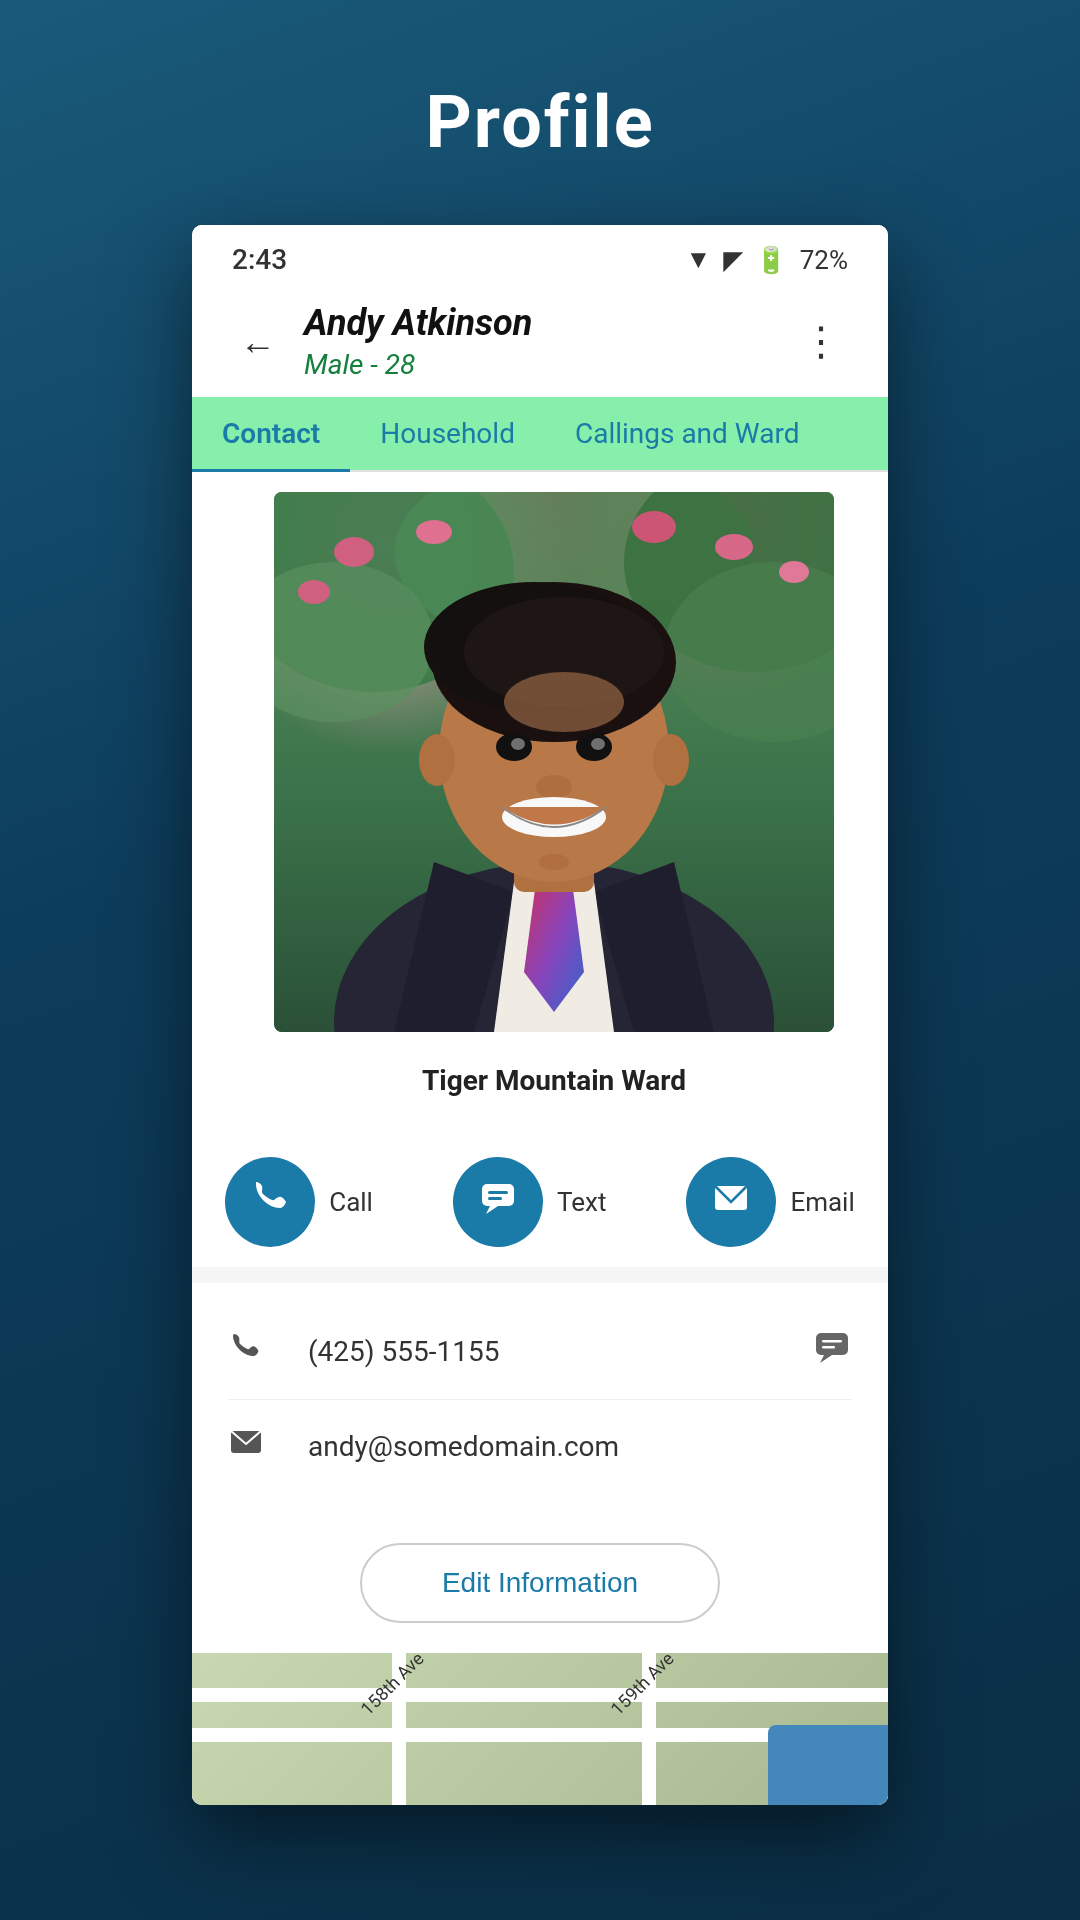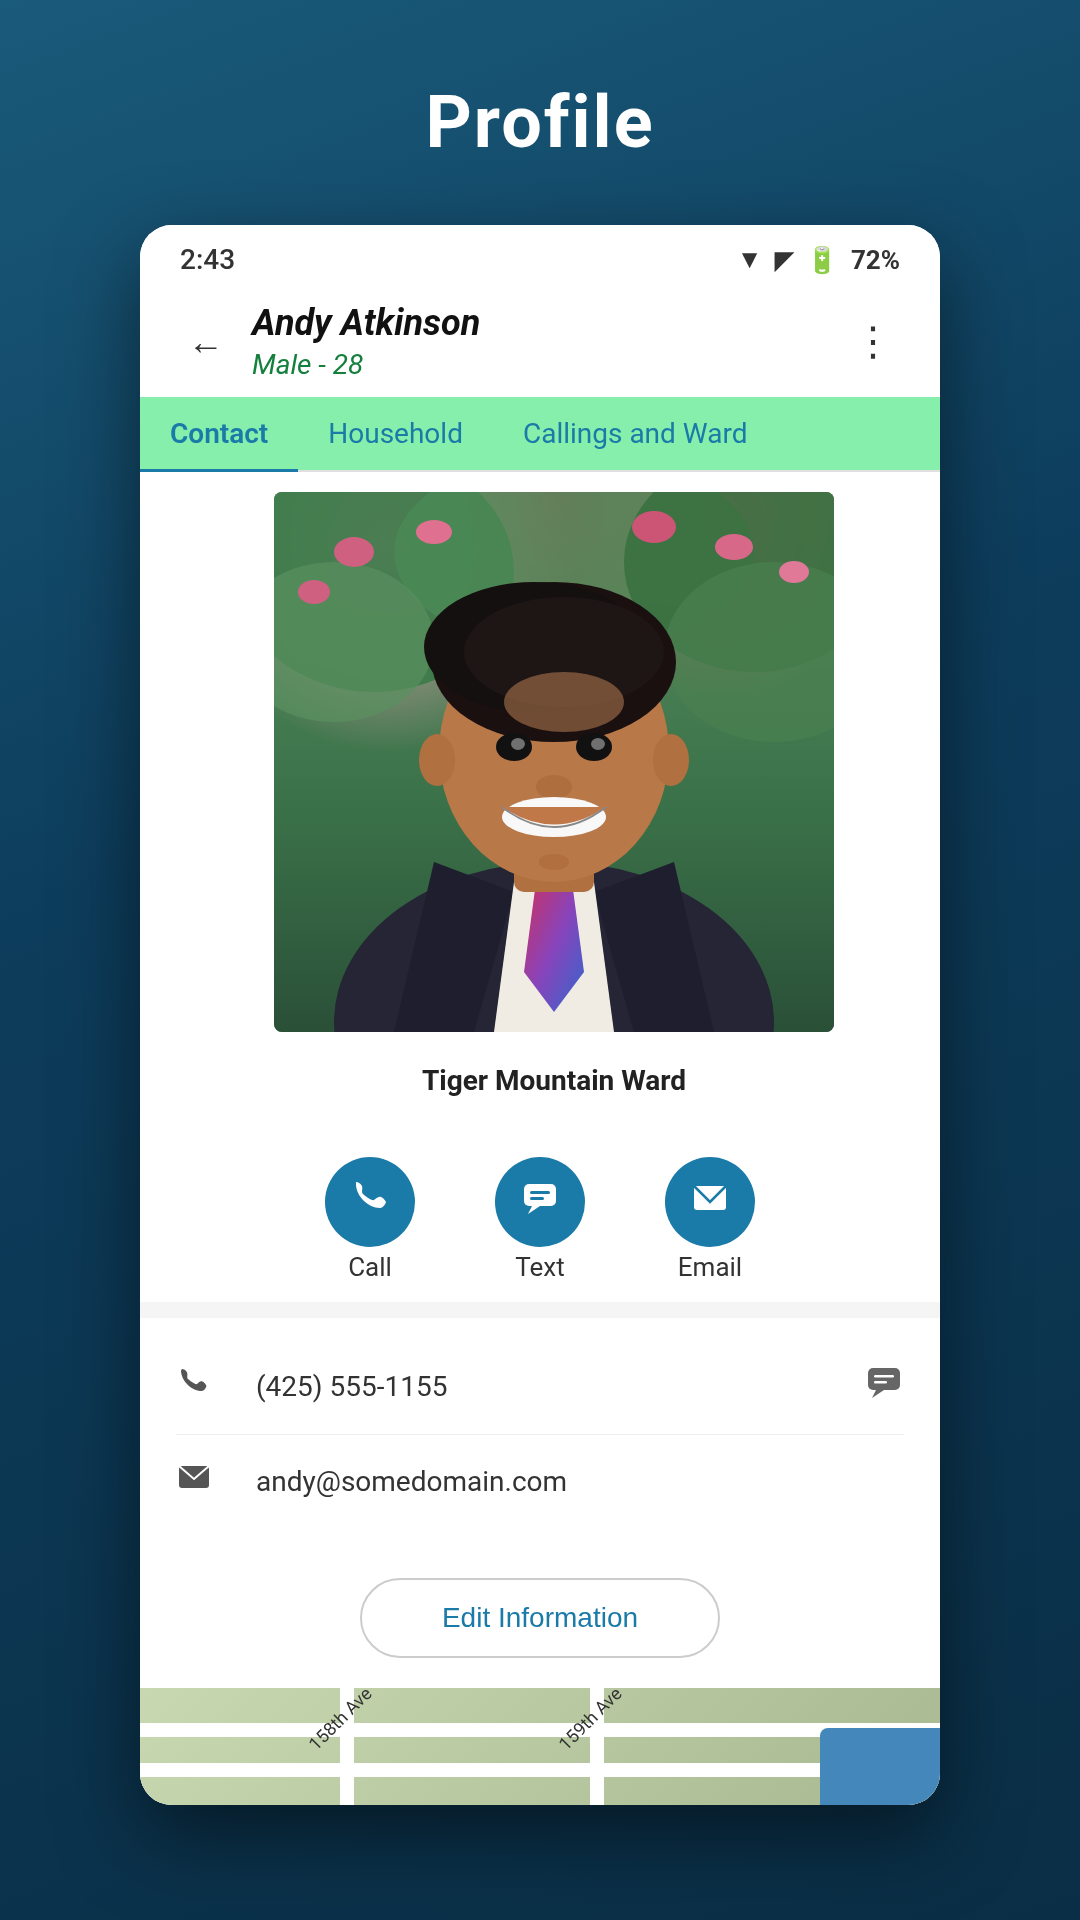--- a/index.html
+++ b/index.html
@@ -19,24 +19,24 @@
     .page-title {
       color: #ffffff;
       font-size: 72px;
       font-weight: 700;
       margin-top: 80px;
       margin-bottom: 60px;
       letter-spacing: 2px;
     }
 
     .phone-frame {
-      width: 800px;
+      width: 696px;
       height: 1580px;
       background: #ffffff;
-      border-radius: 32px;
+      border-radius: 10px;
       overflow: hidden;
       box-shadow: 0 30px 80px rgba(0,0,0,0.5);
       display: flex;
       flex-direction: column;
     }
 
     
     .status-bar {
       display: flex;
       justify-content: space-between;
@@ -58,21 +58,21 @@
     }
 
     .wifi-icon, .signal-icon, .battery-icon {
       font-size: 26px;
       color: #333;
     }
 
     .battery-text {
       font-size: 26px;
       color: #333;
-      font-weight: 700;
+      font-weight: 400;
     }
 
     
     .header {
       display: flex;
       align-items: center;
       padding: 16px 36px;
       background: #ffffff;
     }
 
@@ -208,23 +208,23 @@
     .action-buttons {
       display: flex;
       justify-content: center;
       gap: 80px;
       padding: 30px 0 20px;
       background: #ffffff;
     }
 
     .action-btn-container {
       display: flex;
-      flex-direction: column;
-      align-items: center;
-      gap: 5px;
+      flex-direction: row;
+      align-items: center;
+      gap: 14px;
       cursor: pointer;
     }
 
     .action-circle {
       width: 90px;
       height: 90px;
       background: #1a7aa8;
       border-radius: 50%;
       display: flex;
       align-items: center;

